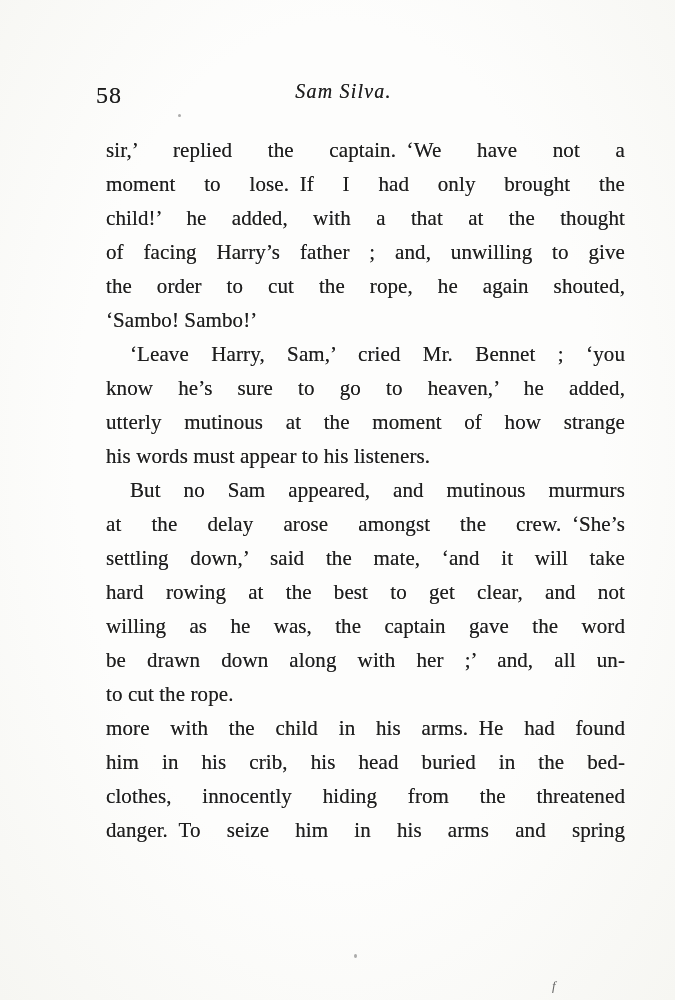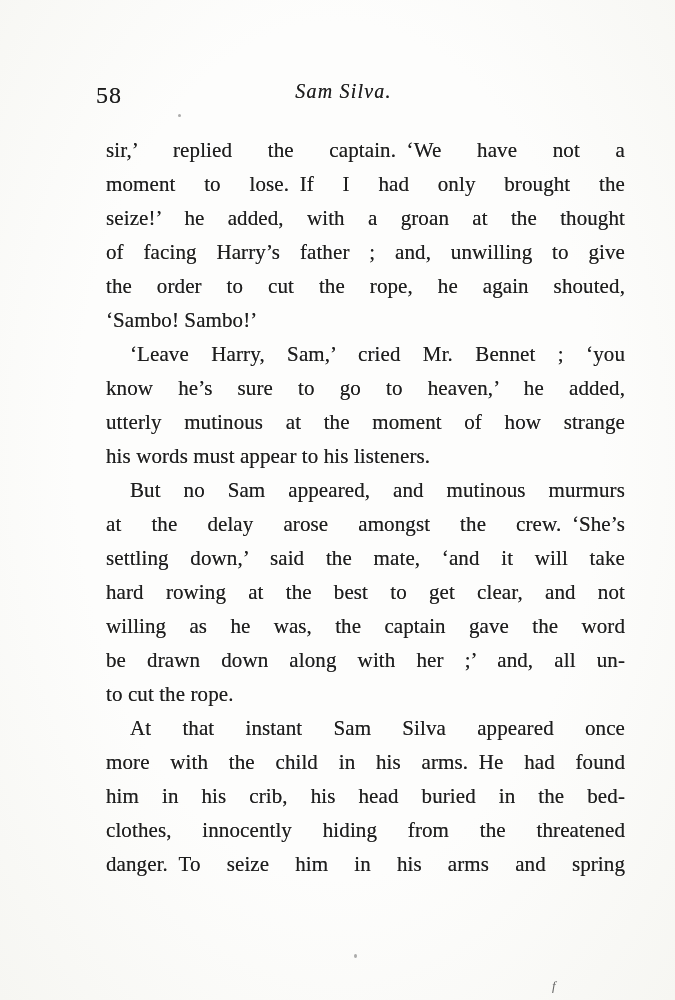--- a/index.html
+++ b/index.html
@@ -86,36 +86,35 @@
 
 <div class="page">
 
   <span class="folio">58</span>
 
   <span class="running-title">Sam Silva.</span>
 
   <main class="text-block" id="lines-container">
       <div class="line justify">sir,’ replied the captain. ‘We have not a</div>
       <div class="line justify">moment to lose. If I had only brought the</div>
-      <div class="line justify">seize!’ he added, with a groan at the thought</div>
+      <div class="line justify">child!’ he added, with a that at the thought</div>
       <div class="line justify">of facing Harry’s father ; and, unwilling to give</div>
       <div class="line justify">the order to cut the rope, he again shouted,</div>
       <div class="line end">‘Sambo! Sambo!’</div>
       <div class="line justify indent">‘Leave Harry, Sam,’ cried Mr. Bennet ; ‘you</div>
       <div class="line justify">know he’s sure to go to heaven,’ he added,</div>
       <div class="line justify">utterly mutinous at the moment of how strange</div>
       <div class="line end">his words must appear to his listeners.</div>
       <div class="line justify indent">But no Sam appeared, and mutinous murmurs</div>
       <div class="line justify">at the delay arose amongst the crew. ‘She’s</div>
       <div class="line justify">settling down,’ said the mate, ‘and it will take</div>
       <div class="line justify">hard rowing at the best to get clear, and not</div>
       <div class="line justify">willing as he was, the captain gave the word</div>
       <div class="line justify">be drawn down along with her ;’ and, all un-</div>
       <div class="line end">to cut the rope.</div>
-      <div class="line justify indent">At that instant Sam Silva appeared once</div>
       <div class="line justify">more with the child in his arms. He had found</div>
       <div class="line justify">him in his crib, his head buried in the bed-</div>
       <div class="line justify">clothes, innocently hiding from the threatened</div>
       <div class="line justify">danger. To seize him in his arms and spring</div>
     </main>
 
   <span class="speck speck-1"></span>
   <span class="speck speck-2"></span>
 
   <span class="stray-mark">f</span>

